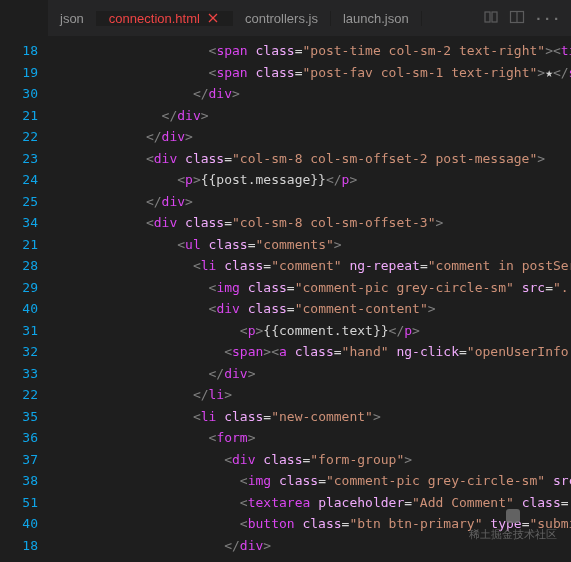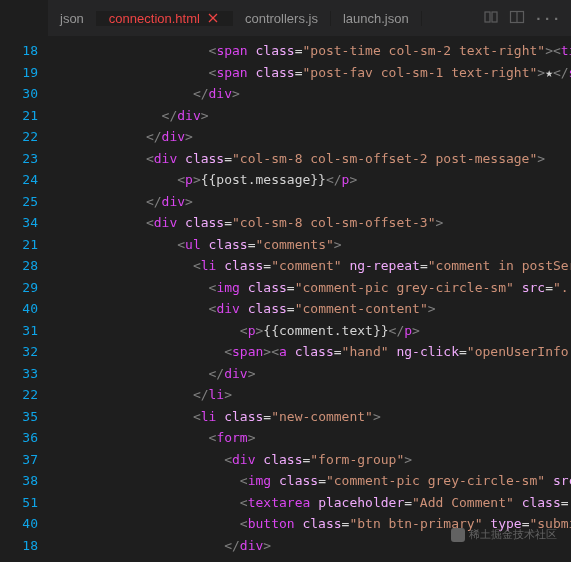--- a/index.html
+++ b/index.html
@@ -12,21 +12,21 @@
 .actions svg, .actions span { opacity:.7; }
 .editor { display:flex; height:calc(100% - 36px); position:relative; }
 .gutter { width:52px; text-align:right; padding:4px 14px 0 0; color:#0ea5e9; line-height:21.5px; user-select:none; }
 .code { flex:1; padding-top:4px; line-height:21.5px; white-space:pre; overflow:hidden; }
 .row { height:21.5px; }
 .t-brk { color:#808080; }
 .t-tag { color:#d946ef; }
 .t-attr { color:#f0abfc; }
 .t-str { color:#ce9178; }
 .t-txt { color:#d4d4d4; }
-.watermark { position:absolute; right:14px; bottom:20px; color:#6e6e6e; font-size:11px; font-family:-apple-system,sans-serif; display:flex; align-items:center; gap:4px; opacity:.85; }
+.watermark { position:absolute; right:14px; bottom:20px; color:#6e6e6e; font-size:11px; font-family:-apple-system,sans-serif; display:flex; align-items:center; gap:4px; opacity:.85;flex-direction:column; }
 .watermark-icon { width:14px; height:14px; background:#6e6e6e; border-radius:3px; }
 </style>
 </head>
 <body>
 
 <div class="tabs">
   <div id="tabs-mount" style="display: contents;"><div class="tab">
         <span>json</span>
       </div><div class="tab active">
         <span>connection.html</span>

